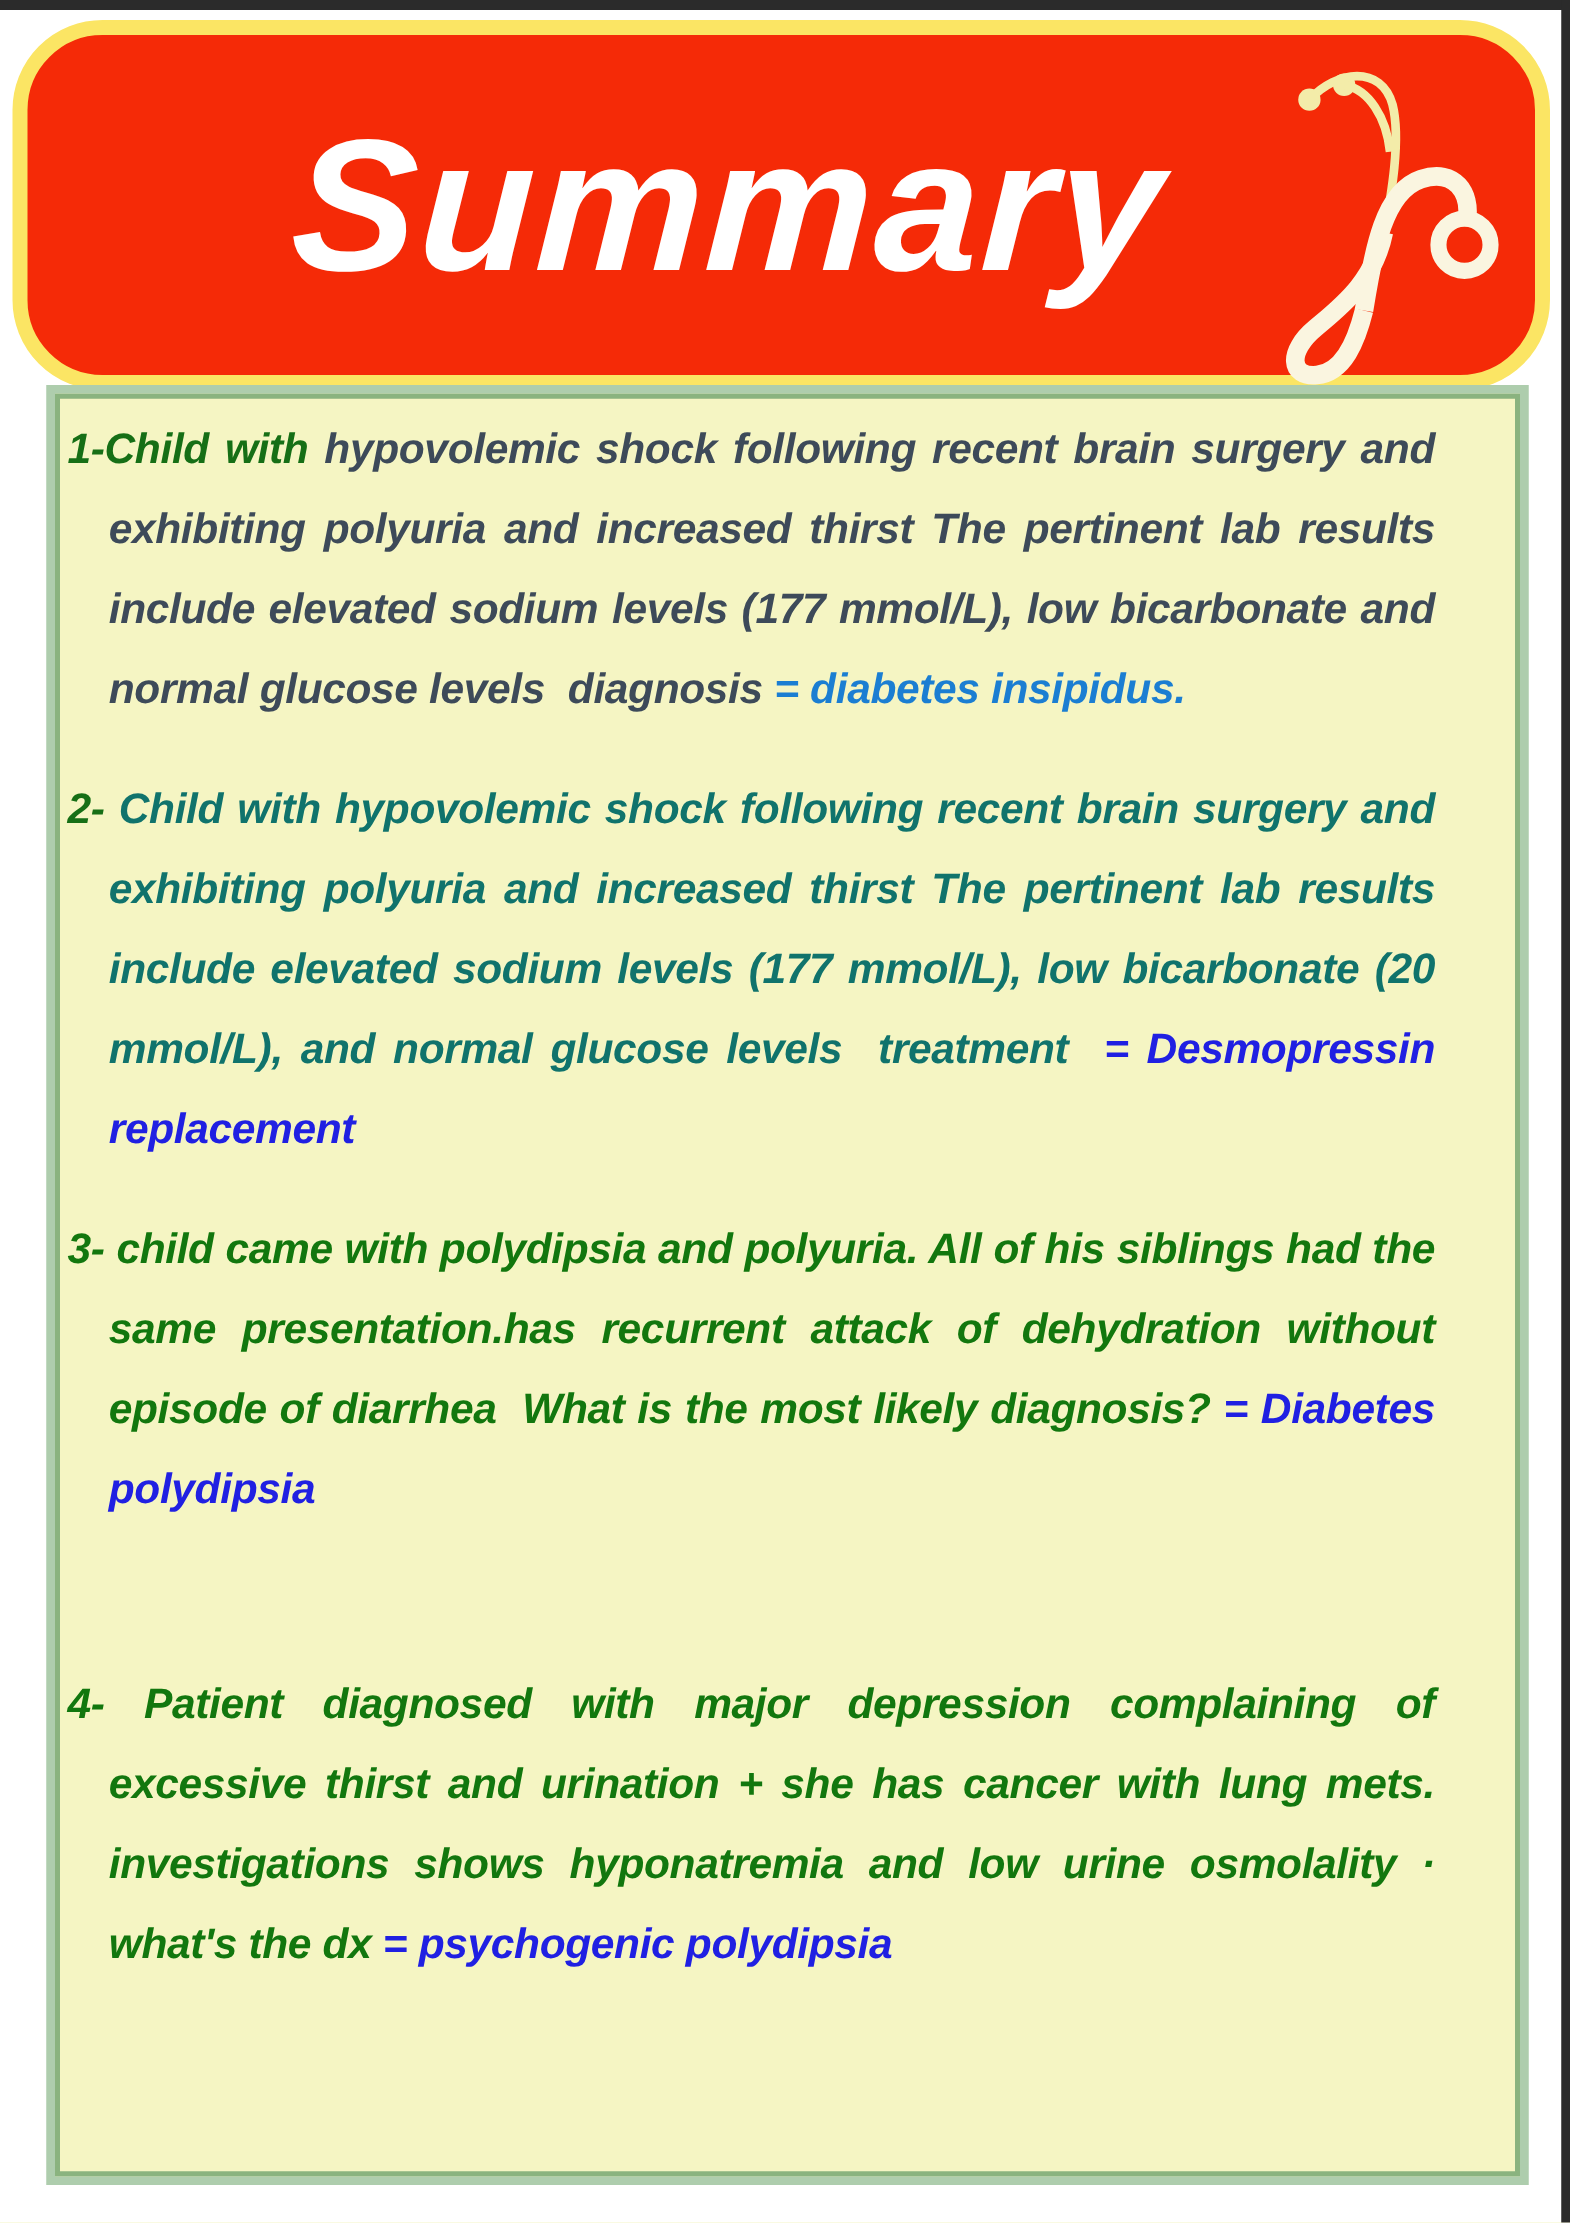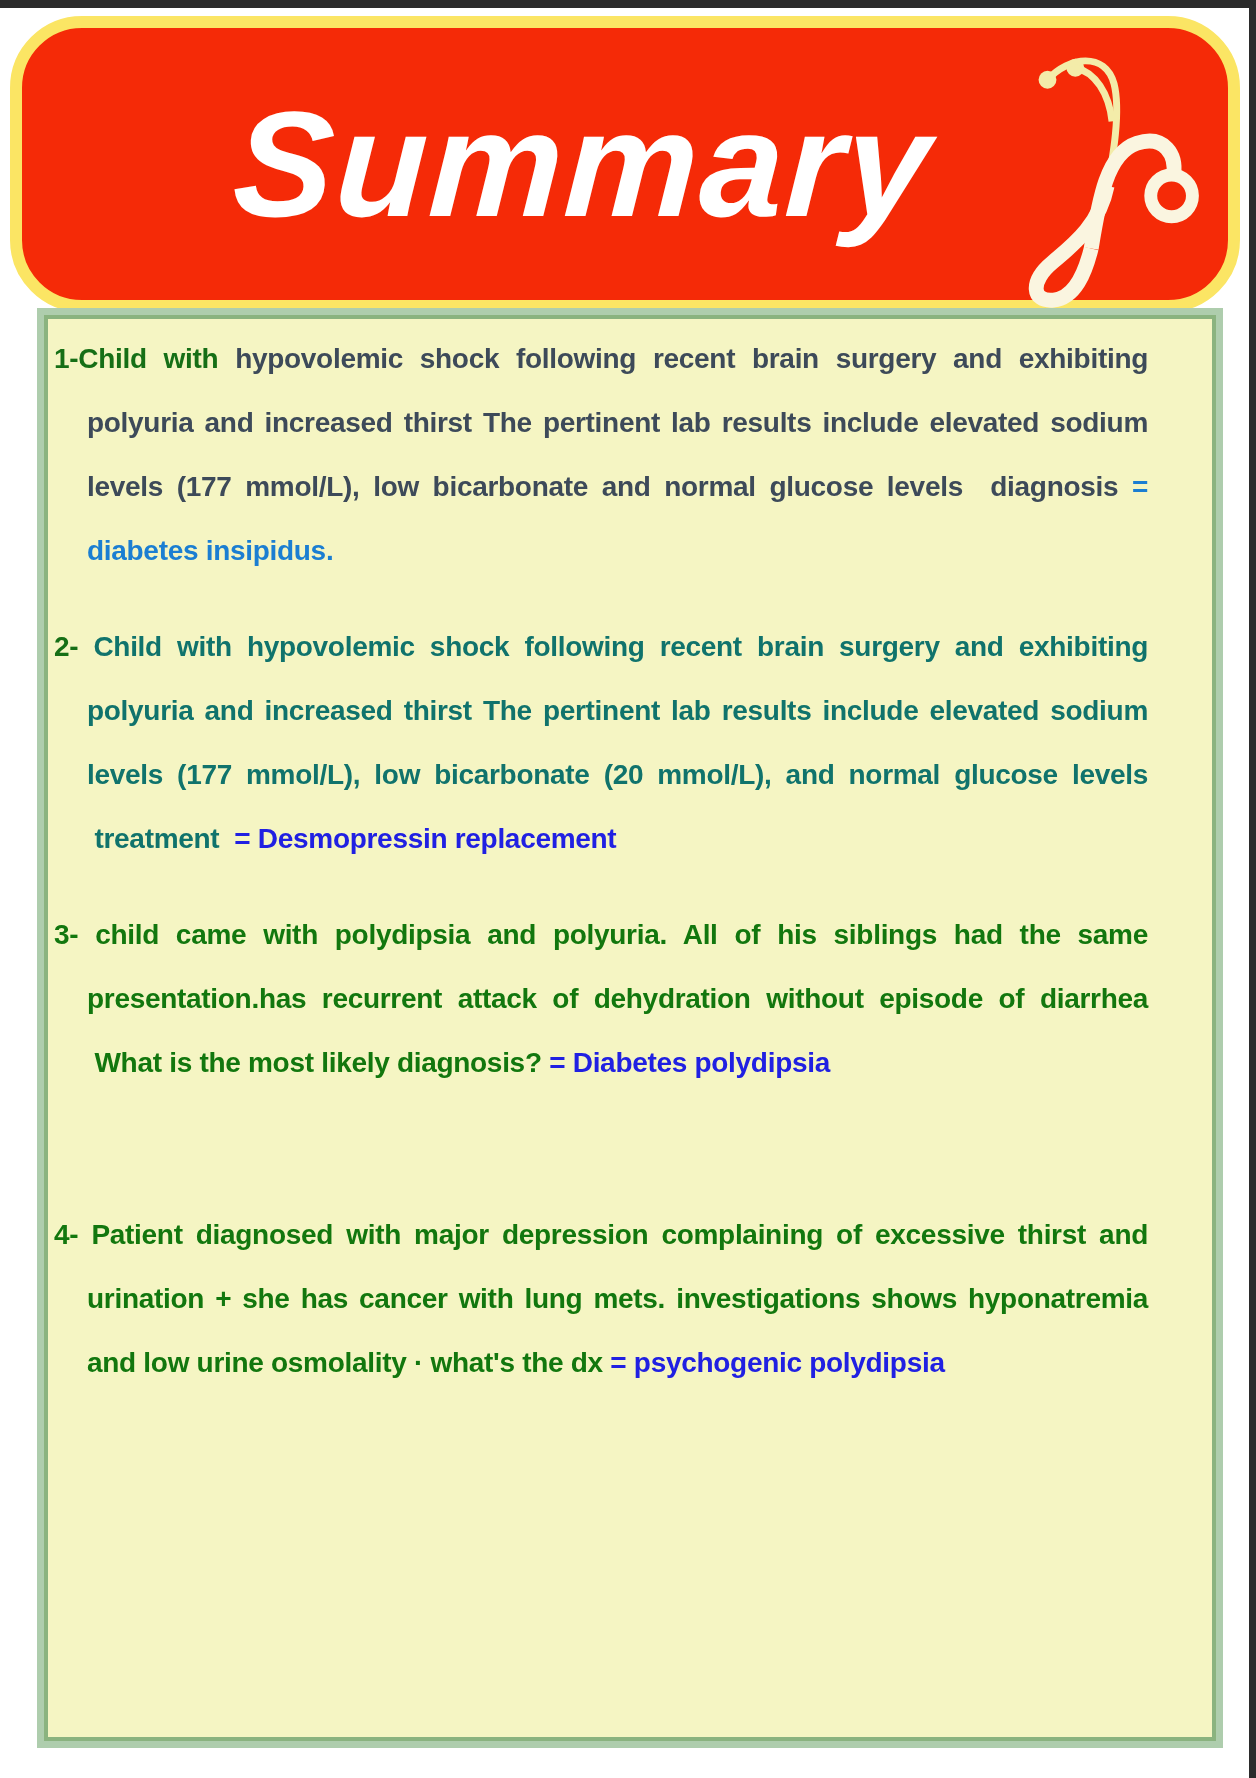--- a/index.html
+++ b/index.html
@@ -49,28 +49,29 @@
     position:absolute;left:44px;top:315px;
     width:1172px;height:1426px;
     box-sizing:border-box;
     background:var(--box-bg);
     border:4px solid var(--box-border-inner);
     box-shadow:0 0 0 7px var(--box-border-outer);
     padding:8px 64px 0 6px;
   }
   .item{
     margin:0 0 32px 0;
-    font-size:28px;
+    font-size:34px;
     font-weight:bold;
     line-height:64px;
     letter-spacing:-0.3px;
     text-align:justify;
     padding-left:33px;
     text-indent:-33px;
     color:#000;
+    font-style:italic;
   }
   .item.gap-before{margin-top:108px;}
   .c-green {color:var(--item1-heading-green);}
   .c-charcoal{color:var(--item1-body-charcoal);}
   .c-azure{color:var(--item1-answer-azure);}
   .c-teal{color:var(--item2-body-teal);}
   .c-blue{color:var(--answer-blue);}
   .c-green2{color:var(--item34-body-green);}
 </style>
 </head>

